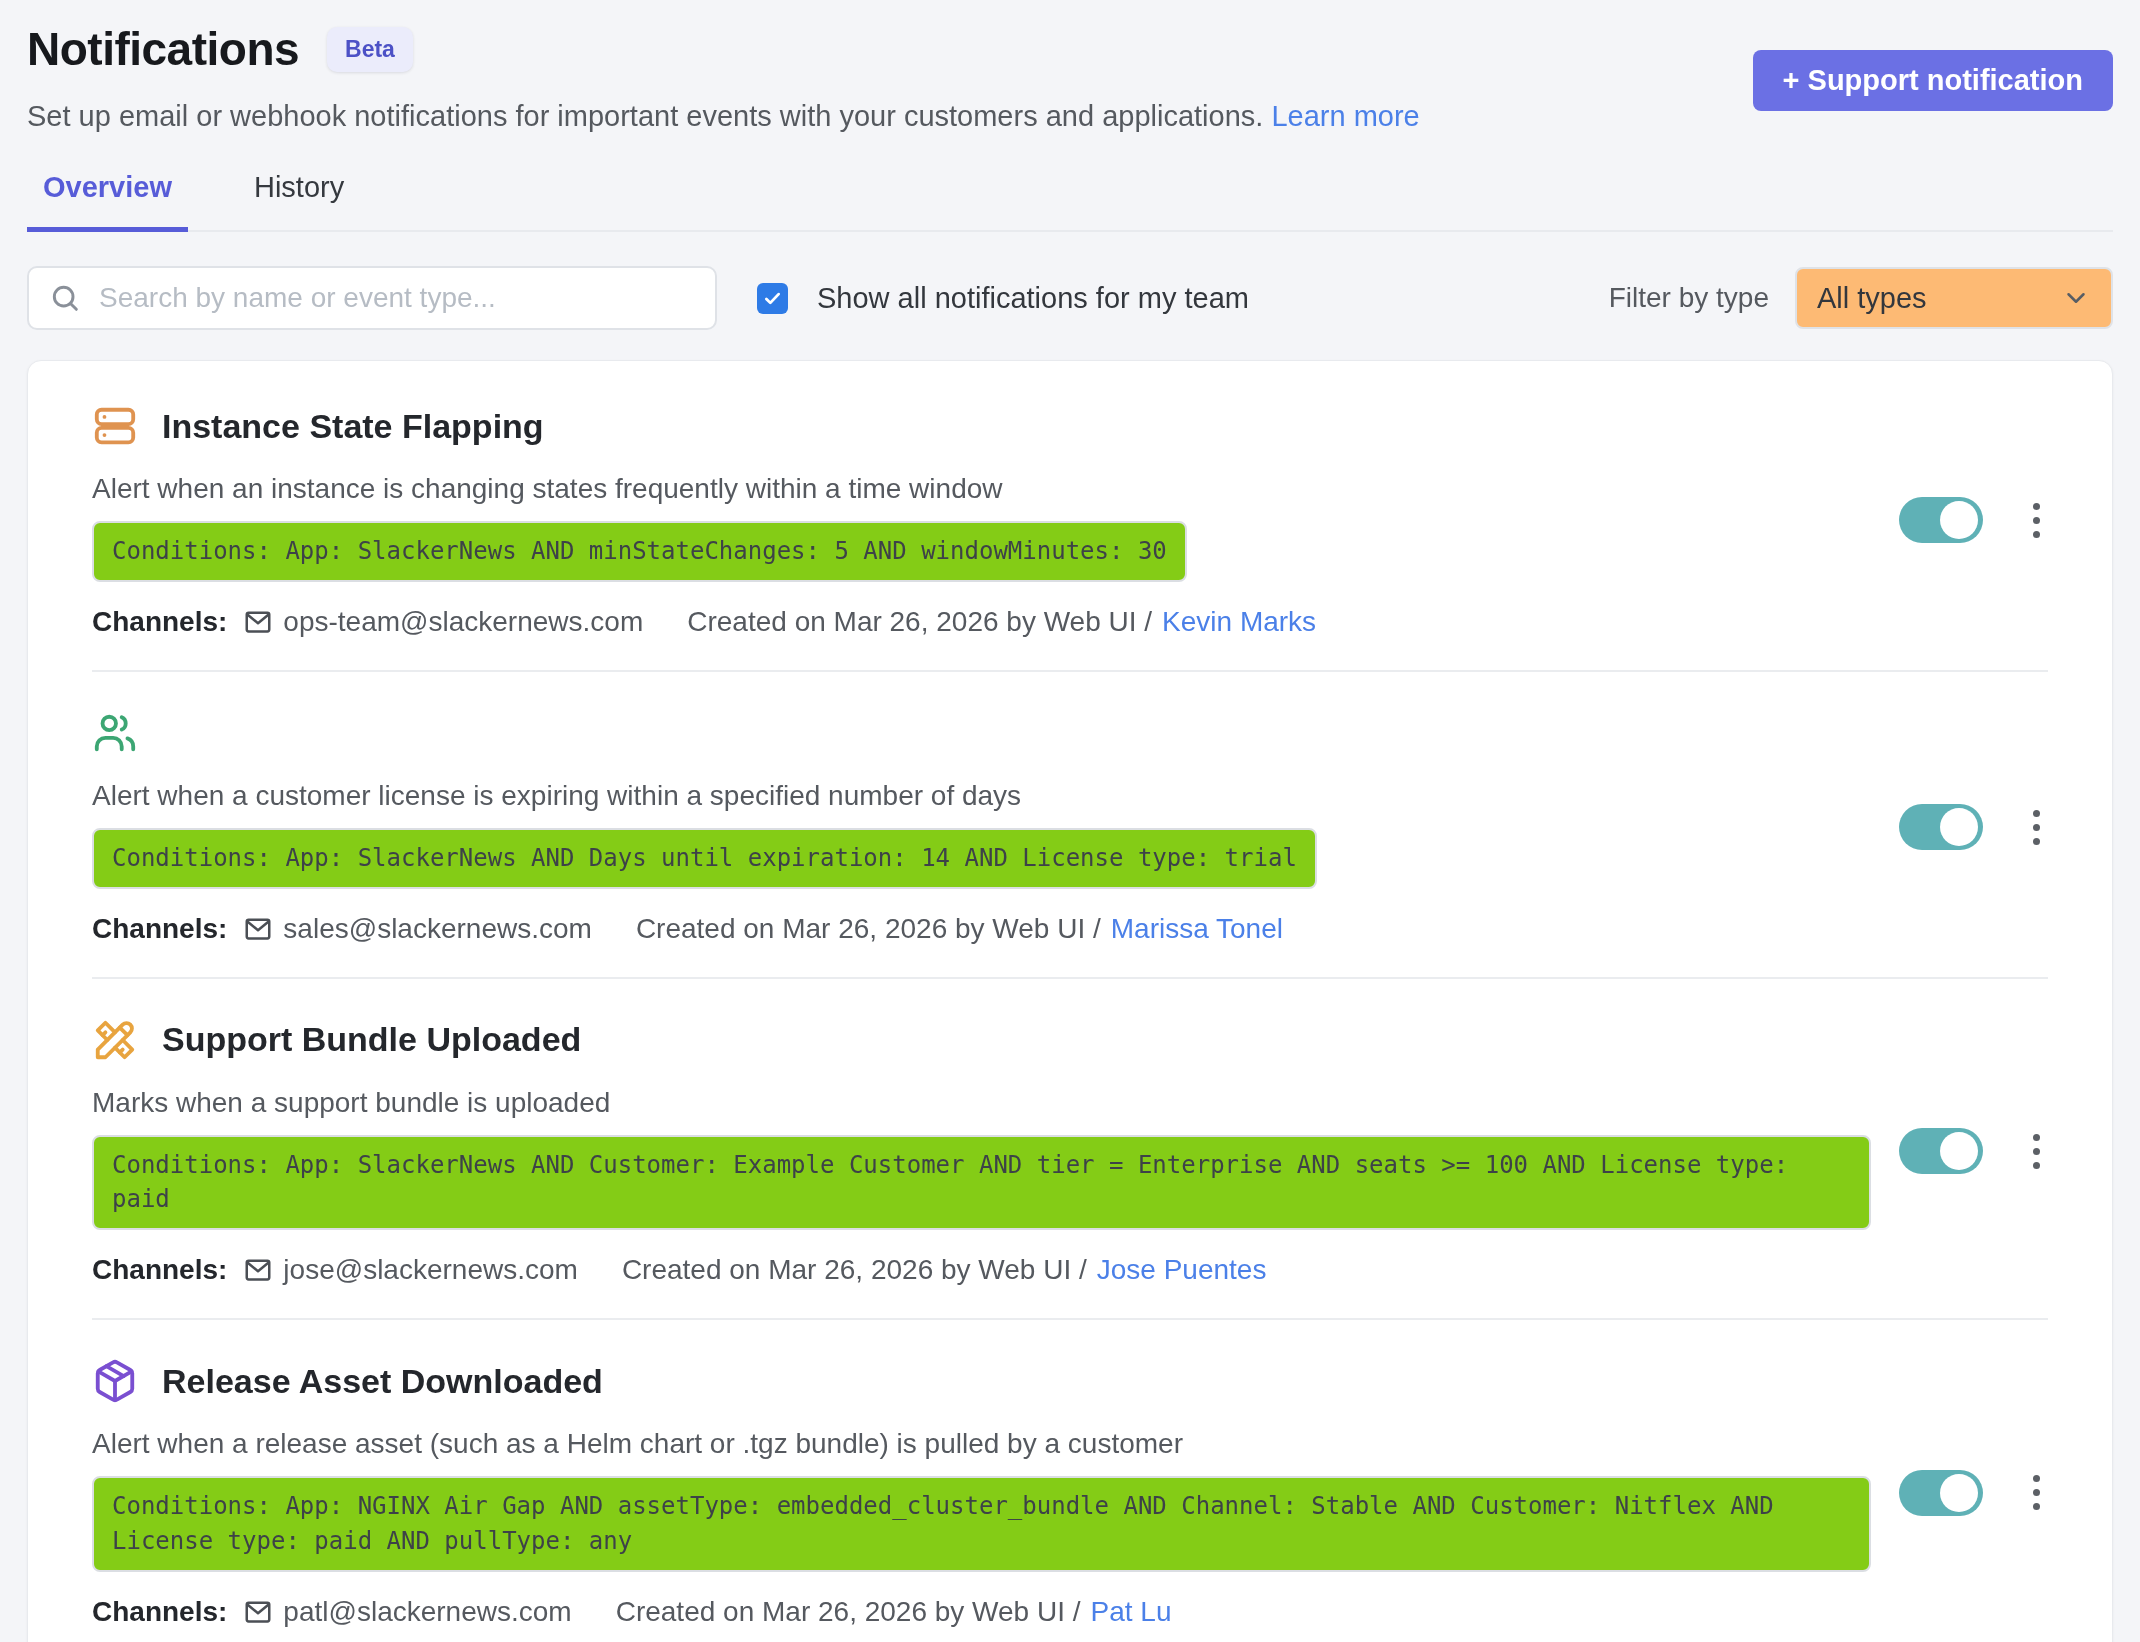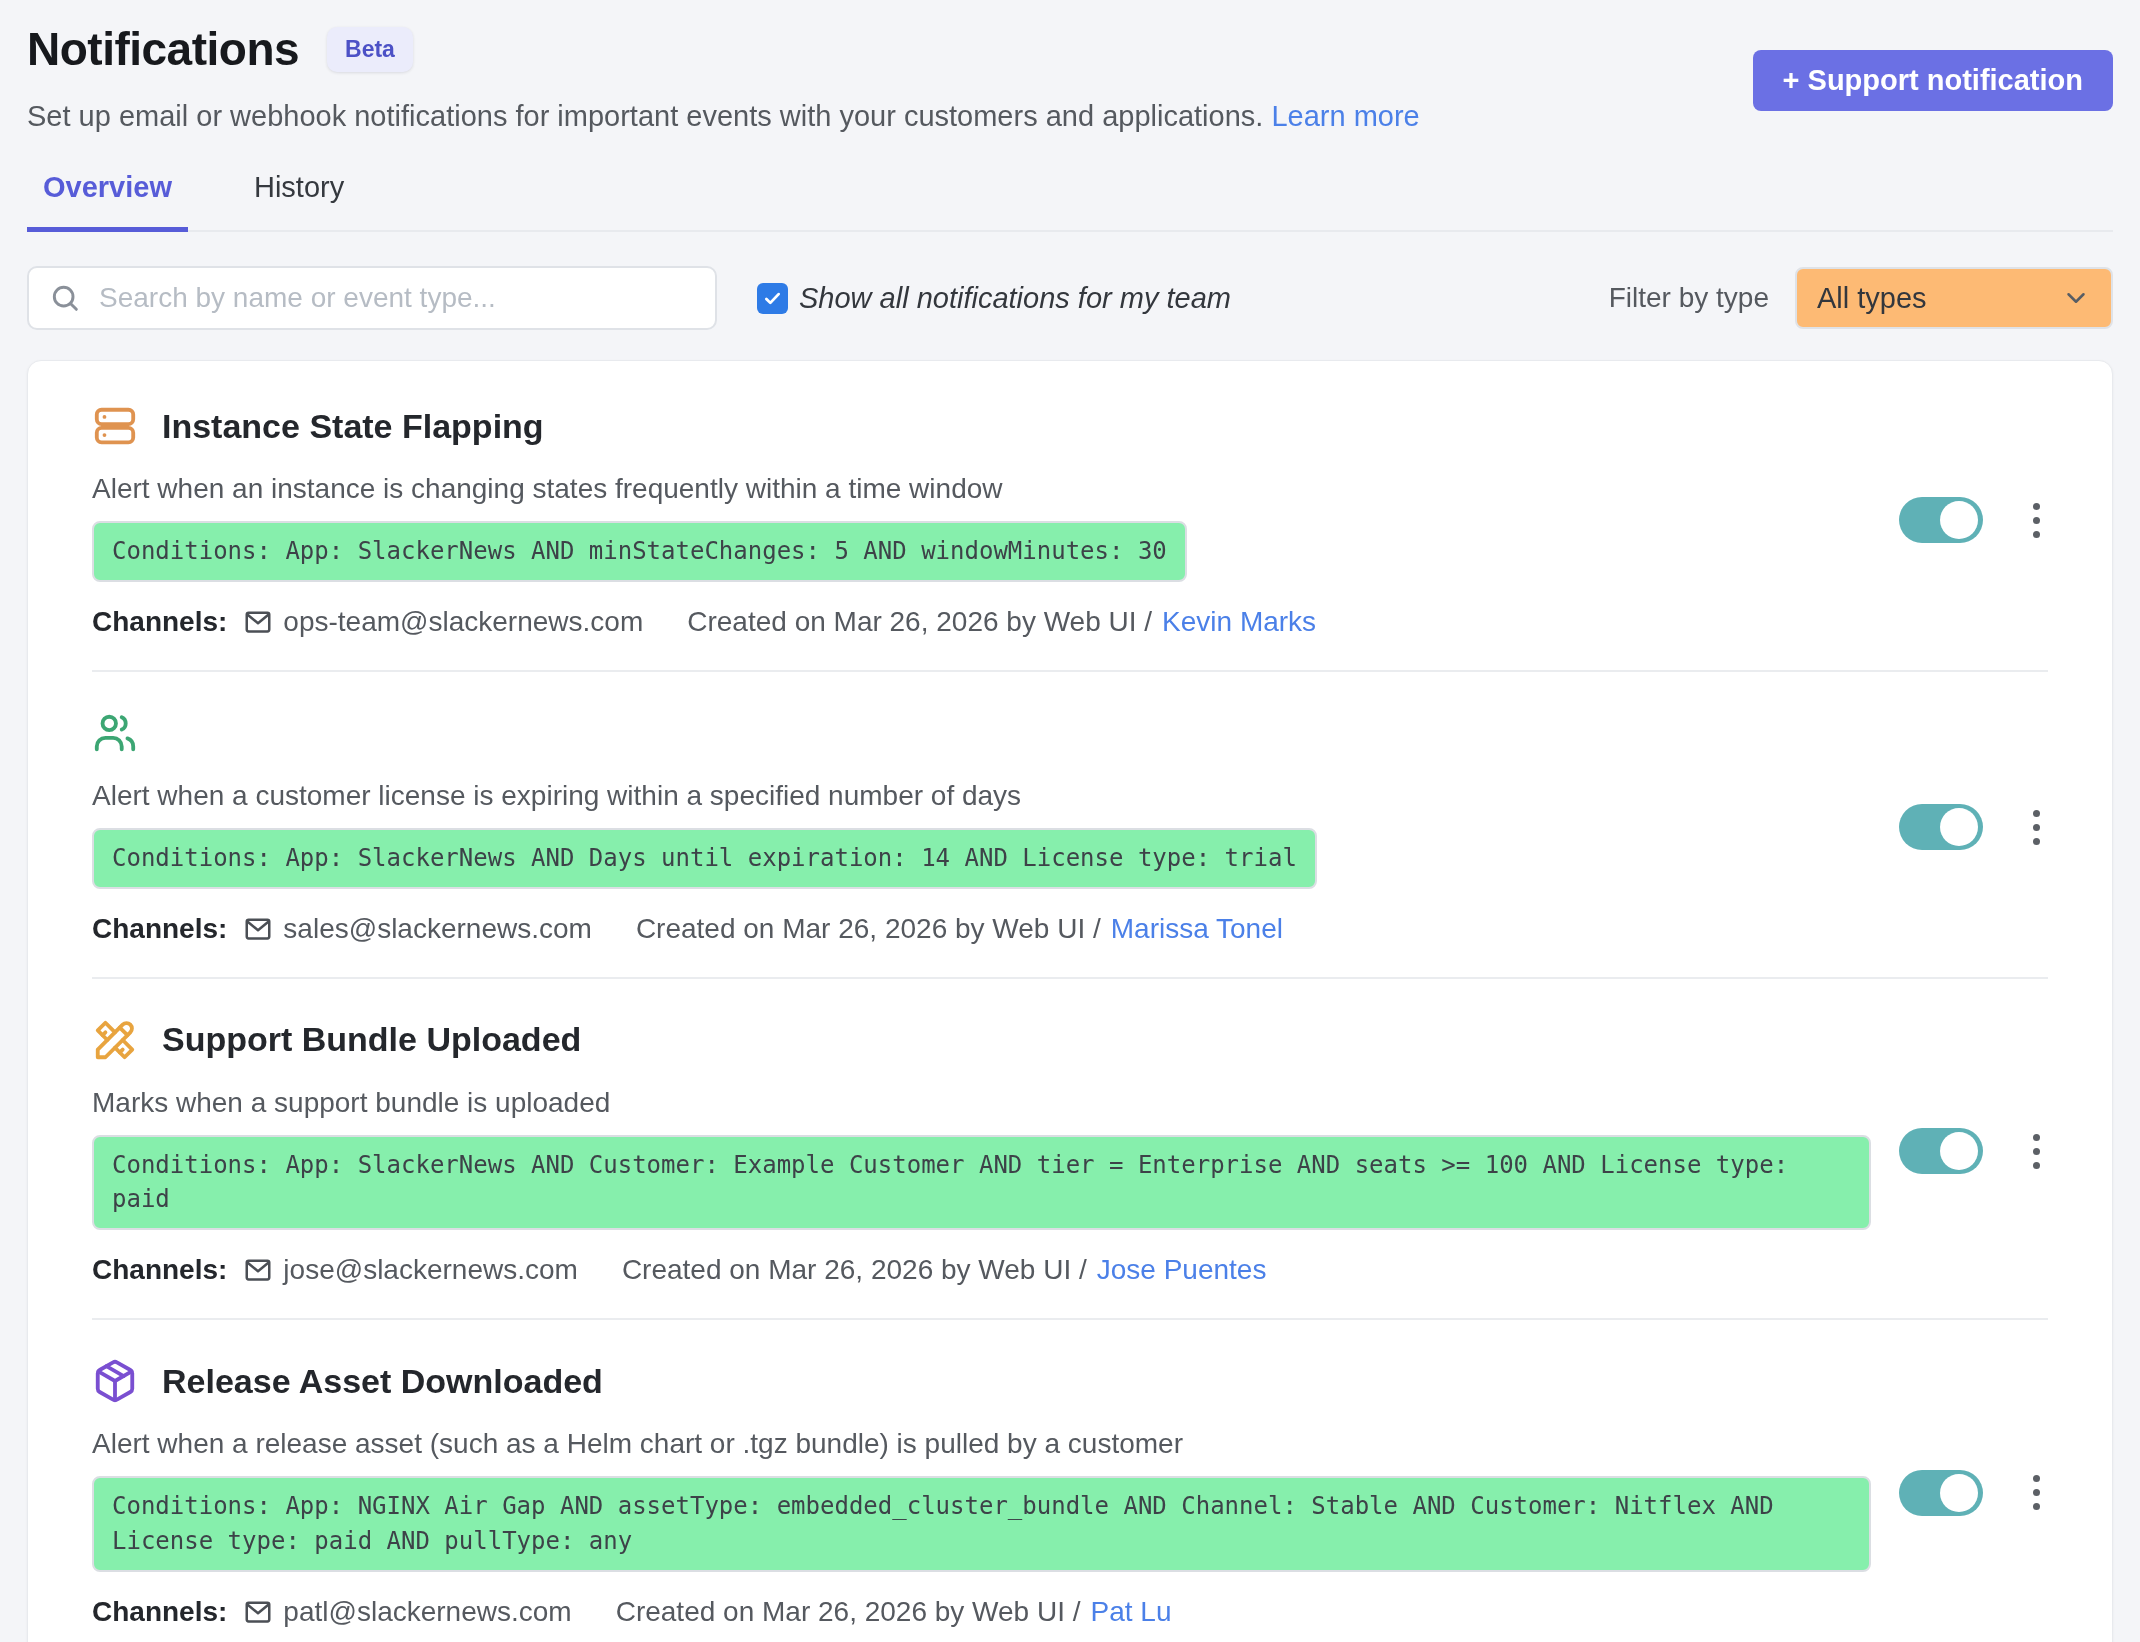--- a/index.html
+++ b/index.html
@@ -34,21 +34,21 @@
   
   .filter-row { margin-top: 34px; display: flex; align-items: center; }
   .search-box {
     display: flex; align-items: center; gap: 16px;
     width: 690px; height: 64px; background: #fff;
     border: 2px solid #dfe2e7; border-radius: 10px; padding: 0 20px;
   }
   .search-icon { width: 32px; height: 32px; color: #8a9099; flex: none; }
   .search-box input { border: none; outline: none; flex: 1; font-size: 28px; font-family: inherit; color: #33373d; background: transparent; }
   .search-box input::placeholder { color: #b6bcc4; }
-  .checkbox-group { display: flex; align-items: center; gap: 11px; margin-left: 40px; cursor: pointer; font-style: italic; }
+  .checkbox-group { display: flex; align-items: center; gap: 29px; margin-left: 40px; cursor: pointer; }
   .checkbox { width: 31px; height: 31px; background: #2e7be6; border-radius: 6px; display: flex; align-items: center; justify-content: center; flex: none; }
   .checkbox svg { width: 21px; height: 21px; }
   .checkbox-label { font-size: 29px; color: #33373d; }
   .spacer { flex: 1; }
   .filter-label { font-size: 28px; color: #55595f; margin-right: 26px; }
   .type-select {
     width: 318px; height: 62px; background: #fdba74; border: 2px solid #dfe2e7; border-radius: 8px;
     display: flex; align-items: center; justify-content: space-between;
     padding: 0 20px; font-size: 29px; color: #33373d; cursor: pointer;
   }
@@ -60,21 +60,21 @@
   }
   .notif { display: flex; align-items: center; padding: 38px 0 32px; border-bottom: 2px solid #eaecef; }
   .notif-main { flex: 1; min-width: 0; }
   .notif-title-row { display: flex; align-items: center; gap: 24px; }
   .notif-icon { width: 46px; height: 46px; flex: none; }
   .notif h2 { margin: 0; font-size: 34px; font-weight: 700; color: #24272c; }
   .notif-desc { margin-top: 24px; font-size: 28px; color: #55595f; }
   .conditions {
     display: inline-block; margin-top: 16px; max-width: 100%;
     font-family: "DejaVu Sans Mono", monospace; font-size: 24px; line-height: 1.45; color: #3d4248;
-    background: #86efac; border: 2px solid #dbdee3; border-radius: 8px; padding: 11px 18px;
+    background: #84cc16; border: 2px solid #dbdee3; border-radius: 8px; padding: 11px 18px;
   }
   .channels { margin-top: 24px; display: flex; align-items: center; flex-wrap: wrap; font-size: 28px; color: #55595f; }
   .channels-label { font-weight: 700; color: #24272c; }
   .mail-icon { width: 30px; height: 30px; margin: 0 10px 0 16px; color: #4b4f55; flex: none; }
   .created { margin-left: 44px; }
   .author-link { color: #4b80e8; margin-left: 10px; text-decoration: none; cursor: pointer; }
   .notif-controls { display: flex; align-items: center; gap: 42px; margin-left: 28px; flex: none; }
   .toggle { width: 84px; height: 46px; border-radius: 23px; background: #5fb1b6; position: relative; cursor: pointer; }
   .toggle-knob { position: absolute; top: 4px; right: 5px; width: 38px; height: 38px; border-radius: 50%; background: #fff; }
   .kebab { display: flex; flex-direction: column; gap: 7px; padding: 8px; cursor: pointer; }

